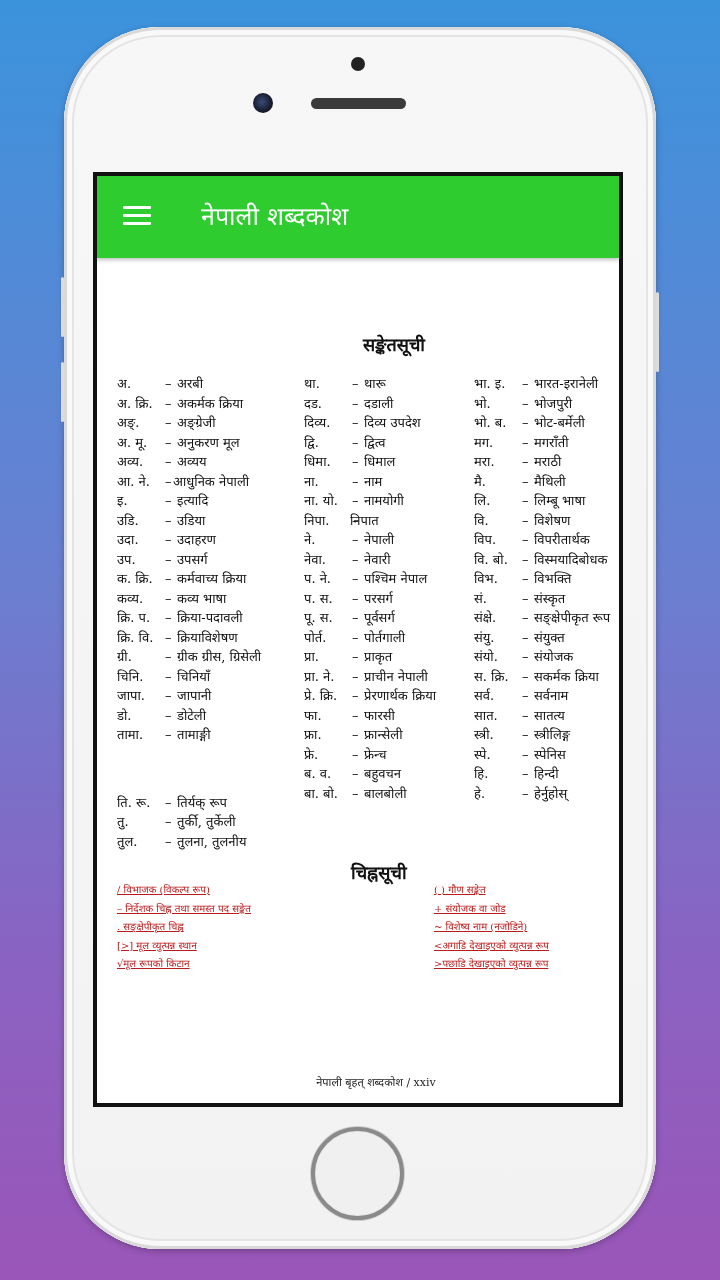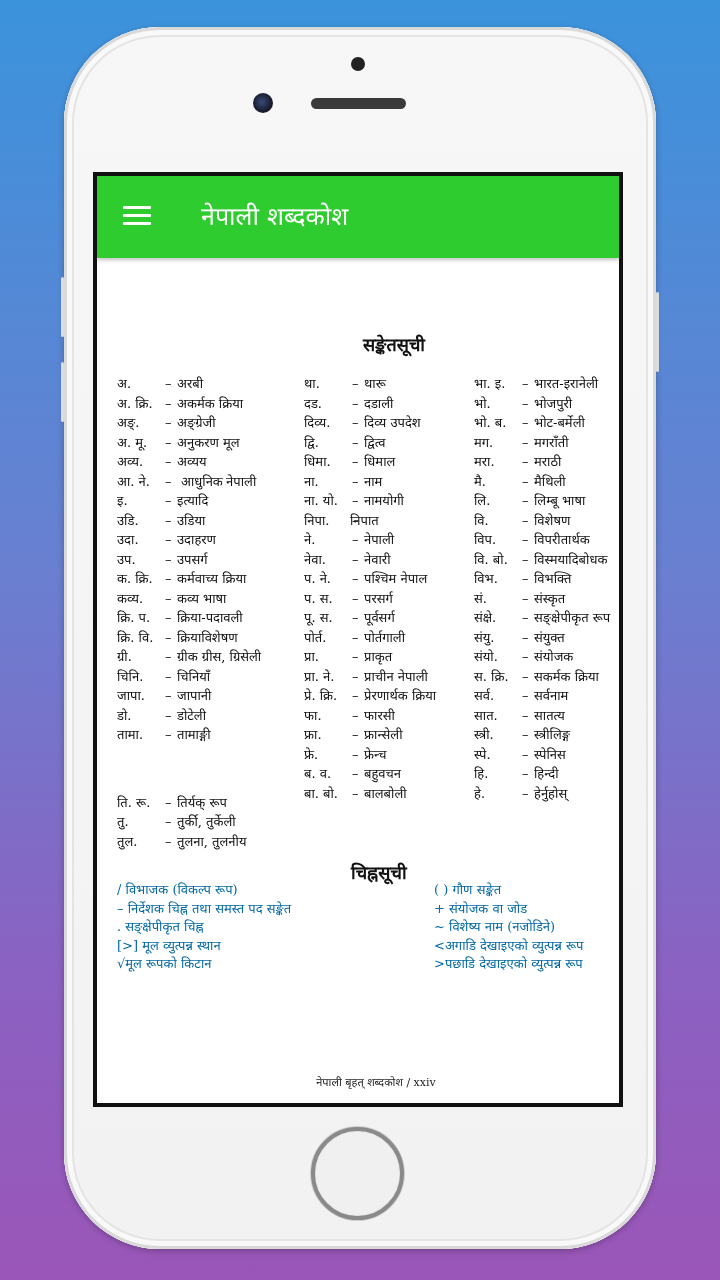--- a/index.html
+++ b/index.html
@@ -35,21 +35,21 @@
   .menu-icon { position: absolute; left: 26px; top: 30px; width: 28px; height: 20px; cursor: pointer; }
   .menu-icon span { position: absolute; left: 0; width: 28px; height: 3px; background: #fff; border-radius: 1px; }
   .app-title { position: absolute; left: 104px; top: 22px; color: #fff; font-family: "DejaVu Sans", sans-serif; font-size: 25px; }
   .section-title { text-align: center; font-weight: bold; font-size: 18px; color: #111; position: absolute; }
   .abbr-col { position: absolute; top: 0; }
   .row { height: 19.5px; line-height: 19.5px; font-size: 13px; color: #111; white-space: nowrap; position: relative; }
   .row .abbr { position: absolute; left: 0; }
   .row .dash { position: absolute; }
   .row .meaning { position: absolute; }
 
-  .symbols { position: absolute; font-size: 13px; color: #0369a1; }
+  .symbols { position: absolute; font-size: 10px; color: #b91c1c; text-decoration: underline; }
   .symbols .line { height: 18.5px; line-height: 18.5px; white-space: nowrap; }
   .footer { position: absolute; left: 0; width: 100%; text-align: center; font-size: 11px; color: #222; top: 898px; margin-left: 18px; }
 </style>
 </head>
 <body>
 
 <div class="phone">
   <div class="side-btn" style="left:-3px; top:250px; height:60px;"></div>
   <div class="side-btn" style="left:-3px; top:335px; height:60px;"></div>
   <div class="side-btn" style="right:-3px; top:265px; height:80px;"></div>
@@ -94,21 +94,21 @@
           <span class="meaning" style="left: 60px;">अनुकरण मूल</span>
         </div>
         <div class="row" style="width: 165px;">
           <span class="abbr">अव्य.</span>
           <span class="dash" style="left: 48px;">–</span>
           <span class="meaning" style="left: 60px;">अव्यय</span>
         </div>
         <div class="row" style="width: 165px;">
           <span class="abbr">आ. ने.</span>
           <span class="dash" style="left: 48px;">–</span>
-          <span class="meaning" style="left: 64px; font-family: Liberation Serif, serif;">आधुनिक नेपाली</span>
+          <span class="meaning" style="left: 56px;">आधुनिक नेपाली</span>
         </div>
         <div class="row" style="width: 165px;">
           <span class="abbr">इ.</span>
           <span class="dash" style="left: 48px;">–</span>
           <span class="meaning" style="left: 60px;">इत्यादि</span>
         </div>
         <div class="row" style="width: 165px;">
           <span class="abbr">उडि.</span>
           <span class="dash" style="left: 48px;">–</span>
           <span class="meaning" style="left: 60px;">उडिया</span>

